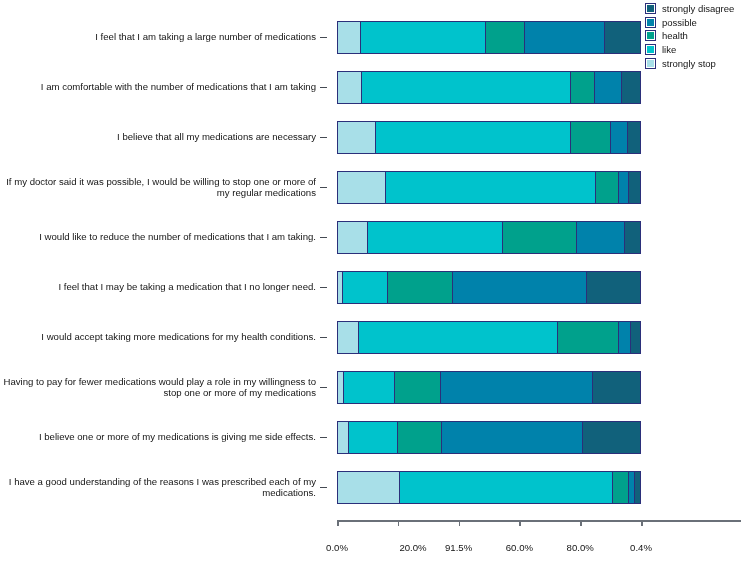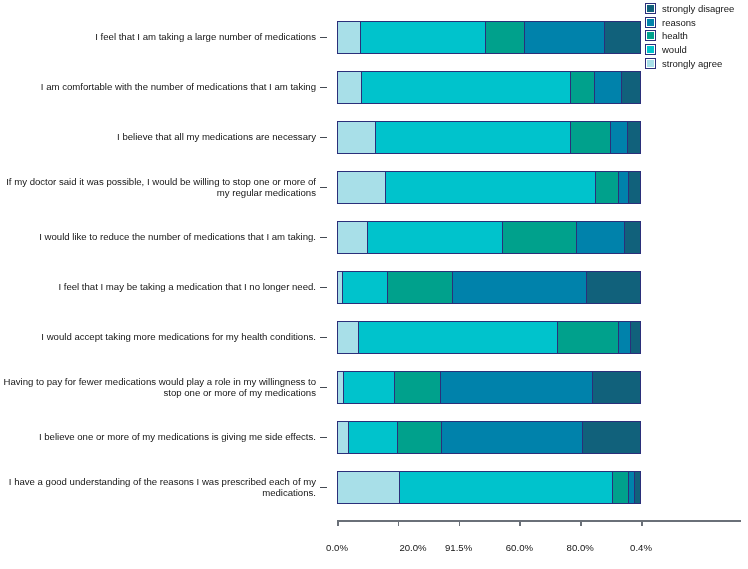--- a/index.html
+++ b/index.html
@@ -135,39 +135,39 @@
       <div class="legend-row">
         <span class="legend-swatch">
           <i style="background: rgb(17, 97, 123);"></i>
         </span>
         <span class="legend-label">strongly disagree</span>
       </div>
       <div class="legend-row">
         <span class="legend-swatch">
           <i style="background: rgb(0, 130, 171);"></i>
         </span>
-        <span class="legend-label">reasons</span>
+        <span class="legend-label">possible</span>
       </div>
       <div class="legend-row">
         <span class="legend-swatch">
           <i style="background: rgb(0, 161, 140);"></i>
         </span>
         <span class="legend-label">health</span>
       </div>
       <div class="legend-row">
         <span class="legend-swatch">
           <i style="background: rgb(0, 195, 204);"></i>
         </span>
-        <span class="legend-label">would</span>
+        <span class="legend-label">like</span>
       </div>
       <div class="legend-row">
         <span class="legend-swatch">
           <i style="background: rgb(168, 223, 232);"></i>
         </span>
-        <span class="legend-label">strongly agree</span>
+        <span class="legend-label">strongly stop</span>
       </div>
     </div>
 
   <div class="ylabels" id="ylabels-host">
       <div class="ylabel" style="top: 19px;">I feel that I am taking a large number of medications</div>
       <div class="ytick" style="top: 25px;"></div>
       <div class="ylabel" style="top: 69px;">I am comfortable with the number of medications that I am taking</div>
       <div class="ytick" style="top: 75px;"></div>
       <div class="ylabel" style="top: 119px;">I believe that all my medications are necessary</div>
       <div class="ytick" style="top: 125px;"></div>

